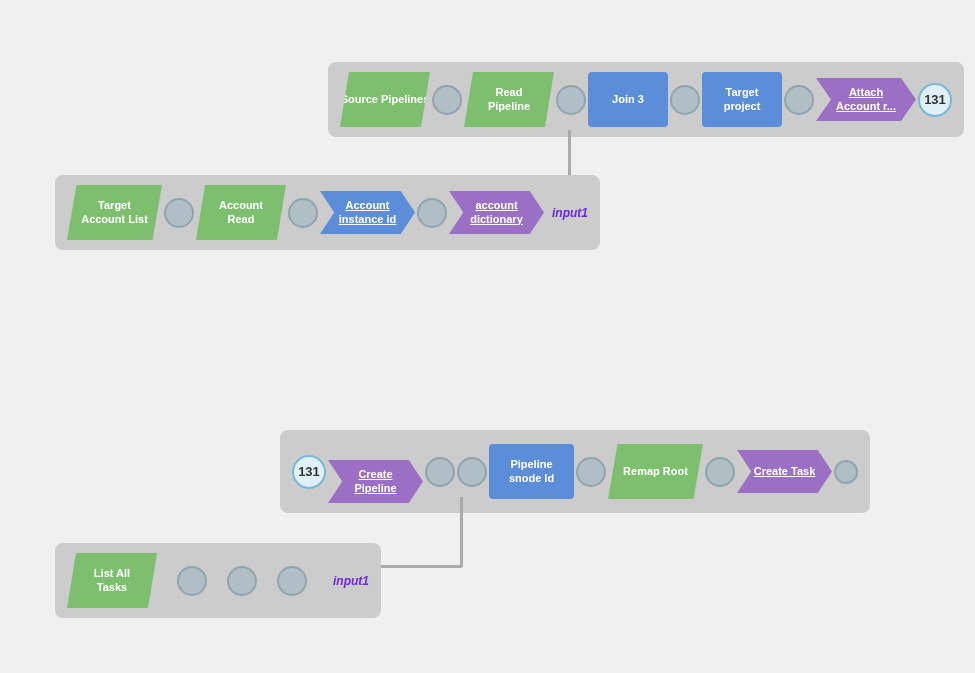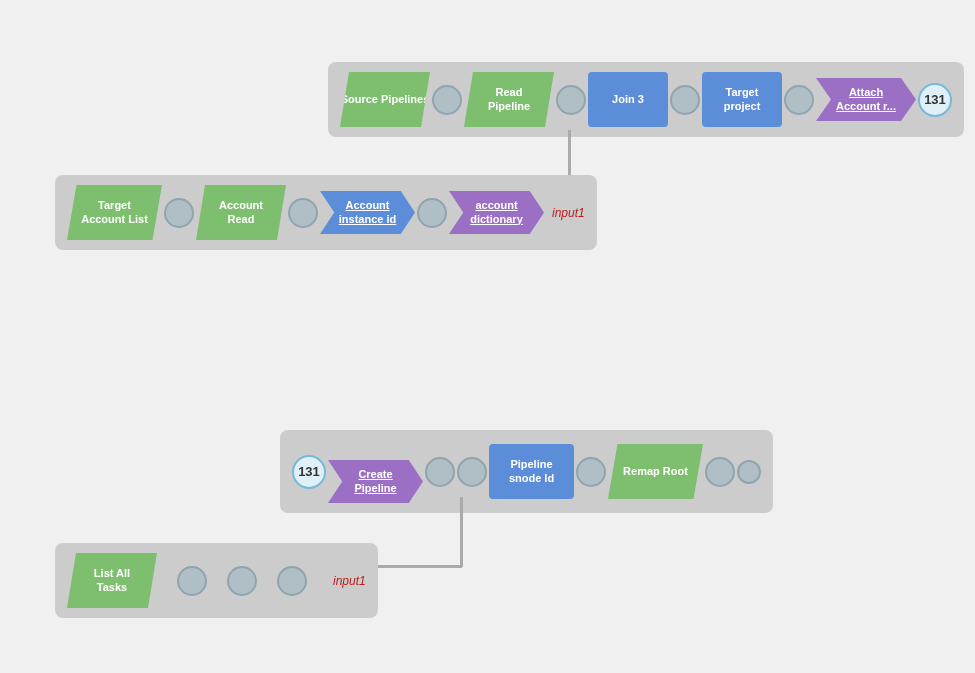--- a/index.html
+++ b/index.html
@@ -80,23 +80,24 @@
       align-items: center;
       justify-content: center;
       font-size: 13px;
       font-weight: bold;
       color: #333;
       flex-shrink: 0;
     }
     
     .input-label {
       font-size: 12px;
-      color: #b91c1c;
+      color: #6d28d9;
       margin-left: 6px;
       font-style: italic;
+      font-weight: bold;
     }
     
     .pipeline-wrapper {
       position: absolute;
       background: #cccccc;
       border-radius: 8px;
       padding: 10px 12px;
       display: flex;
       align-items: center;
       gap: 4px;
@@ -184,20 +185,23 @@
     <div class="node node-square blue" style="width:85px;">
       <span class="node-text">Pipeline<br>snode Id</span>
     </div>
     <div class="connector"></div>
 
     <div class="node node-parallelogram green" style="width:95px;">
       <span class="node-text">Remap Root</span>
     </div>
     <div class="connector"></div>
 
+    <div class="node node-arrow purple" style="width:95px;">
+      <span class="node-text">Create Task</span>
+    </div>
     <div class="connector connector-small"></div>
   </div>
 
   <div style="position:absolute; top:497px; left:460px; width:3px; height:70px; background:#aaa;"></div>
 
   <div style="position:absolute; top:565px; left:55px; width:407px; height:3px; background:#aaa;"></div>
 
   <div class="pipeline-wrapper" style="top: 543px; left: 55px; gap: 20px;">
 
     <div class="node node-parallelogram green" style="width:90px;">

